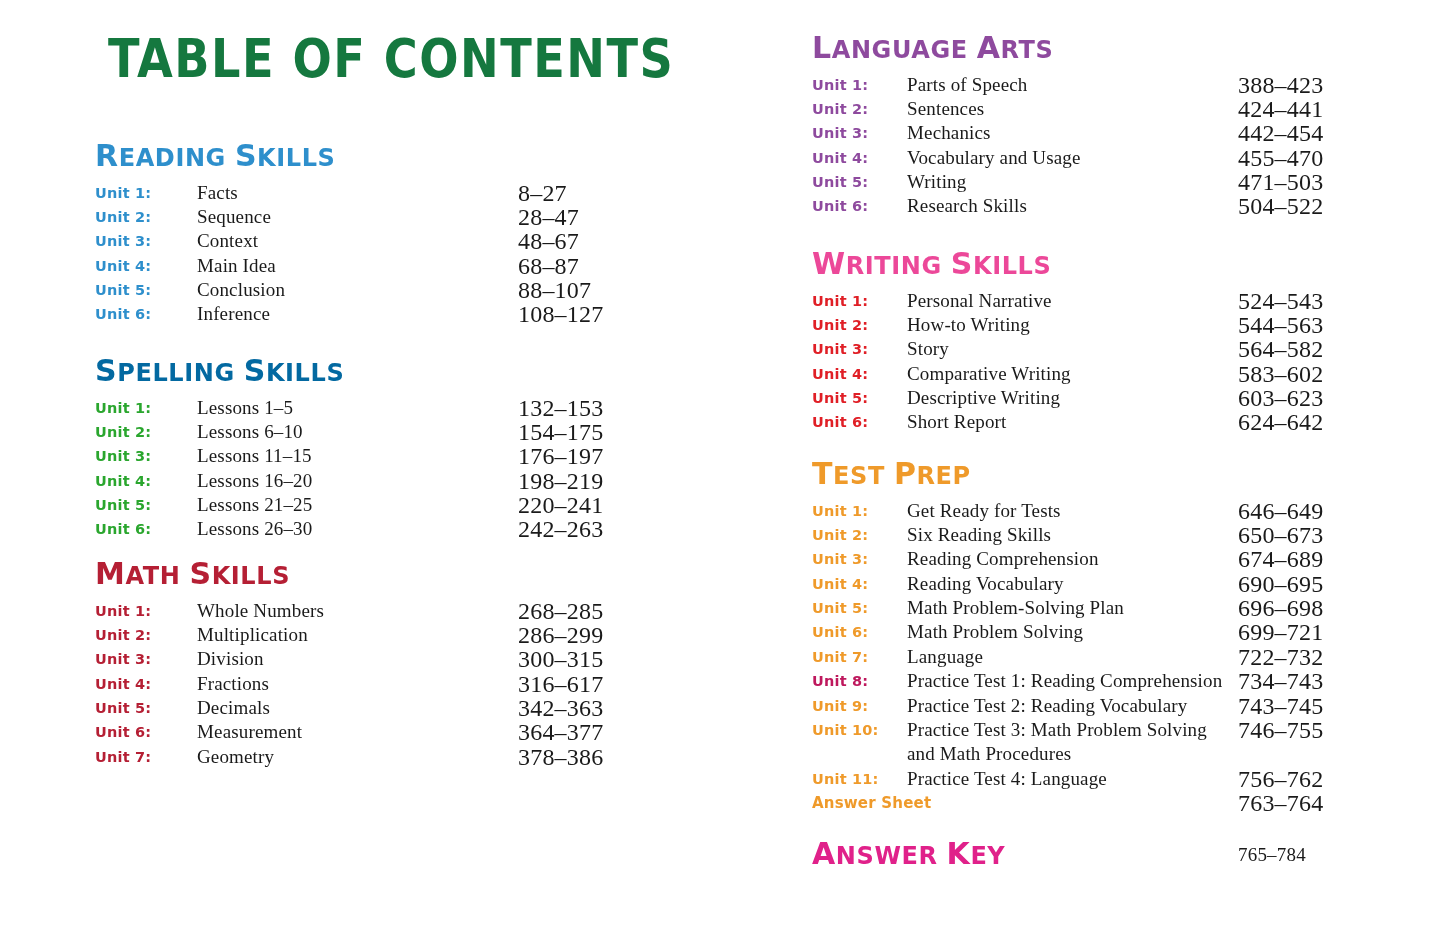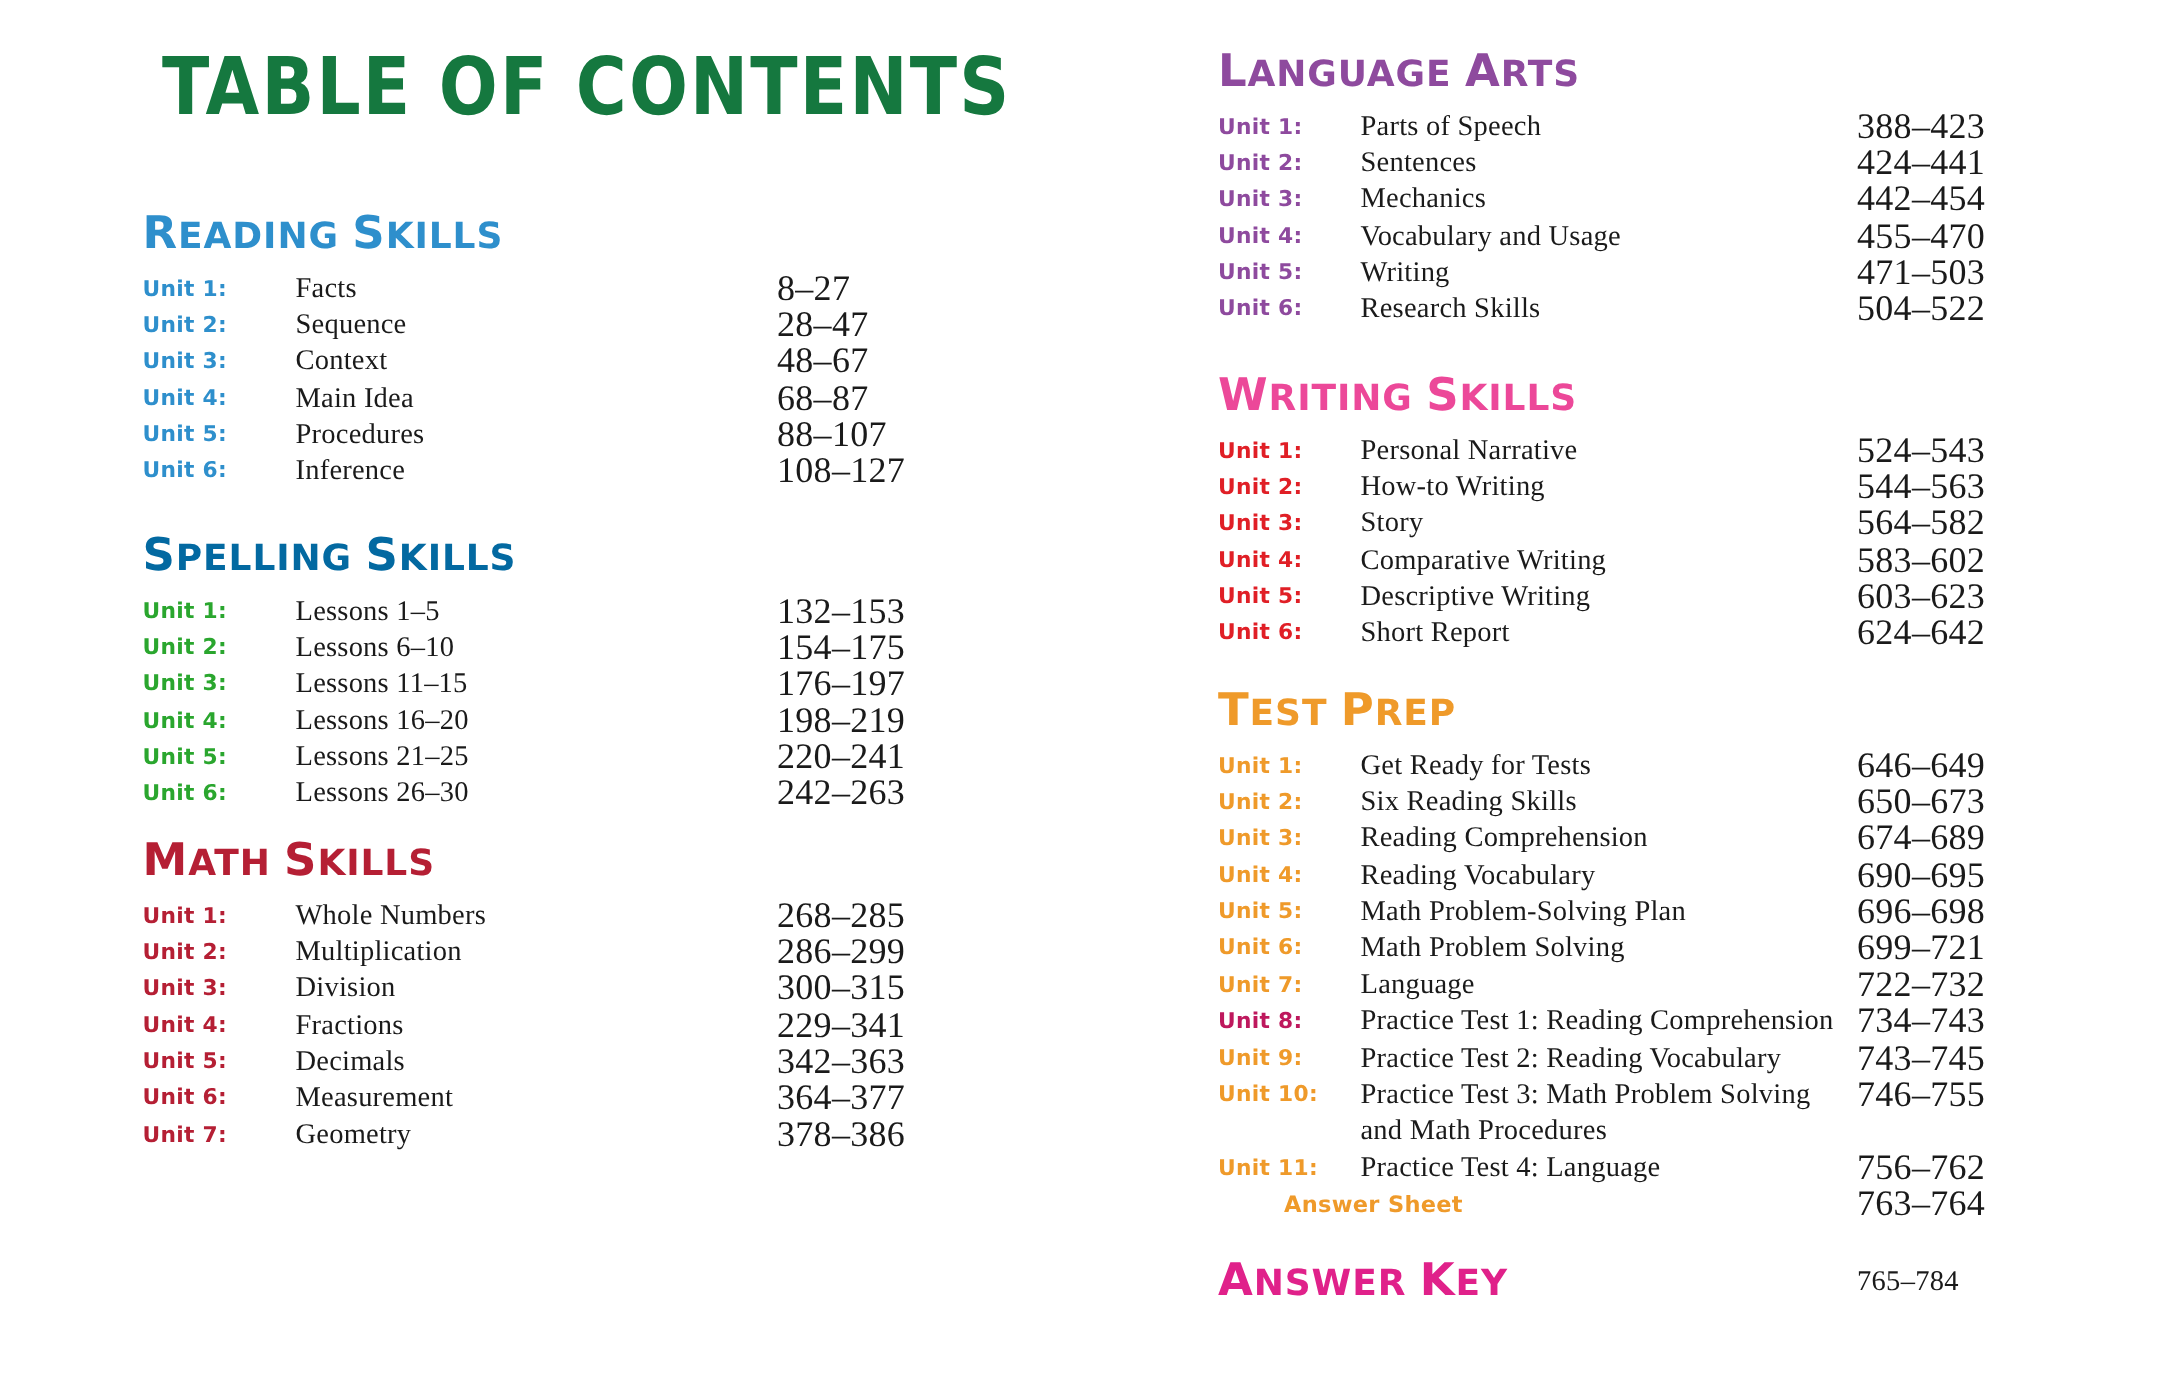--- a/index.html
+++ b/index.html
@@ -111,21 +111,21 @@
   }
 
   
   .col-left  .entry-title { left: 102px; }
   .col-left  .entry-pages { left: 423px; }
   
   .col-right .entry-title { left: 95px; }
   .col-right .entry-pages { left: 426px; }
 
   
-  .entry.standalone .unit-label { font-size: 15px; margin-left: 44px; }
+  .entry.standalone .unit-label { font-size: 15px; }
 
   
   .final-row {
     position: relative;
     white-space: nowrap;
     min-height: 34px;
     text-align: right;
   }
   .final-row .final-pages {
     position: absolute;
@@ -164,21 +164,21 @@
               <span class="entry-title">Context</span>
               <span class="entry-pages">48–67</span>
             </div>
             <div class="entry">
               <span class="unit-label" style="color: rgb(46, 143, 204);">Unit 4:</span>
               <span class="entry-title">Main Idea</span>
               <span class="entry-pages">68–87</span>
             </div>
             <div class="entry">
               <span class="unit-label" style="color: rgb(46, 143, 204);">Unit 5:</span>
-              <span class="entry-title">Procedures</span>
+              <span class="entry-title">Conclusion</span>
               <span class="entry-pages">88–107</span>
             </div>
             <div class="entry">
               <span class="unit-label" style="color: rgb(46, 143, 204);">Unit 6:</span>
               <span class="entry-title">Inference</span>
               <span class="entry-pages">108–127</span>
             </div>
           </div>
         </div>
       </div>
@@ -234,21 +234,21 @@
               <span class="entry-pages">286–299</span>
             </div>
             <div class="entry">
               <span class="unit-label" style="color: rgb(181, 31, 52);">Unit 3:</span>
               <span class="entry-title">Division</span>
               <span class="entry-pages">300–315</span>
             </div>
             <div class="entry">
               <span class="unit-label" style="color: rgb(181, 31, 52);">Unit 4:</span>
               <span class="entry-title">Fractions</span>
-              <span class="entry-pages">229–341</span>
+              <span class="entry-pages">316–617</span>
             </div>
             <div class="entry">
               <span class="unit-label" style="color: rgb(181, 31, 52);">Unit 5:</span>
               <span class="entry-title">Decimals</span>
               <span class="entry-pages">342–363</span>
             </div>
             <div class="entry">
               <span class="unit-label" style="color: rgb(181, 31, 52);">Unit 6:</span>
               <span class="entry-title">Measurement</span>
               <span class="entry-pages">364–377</span>

